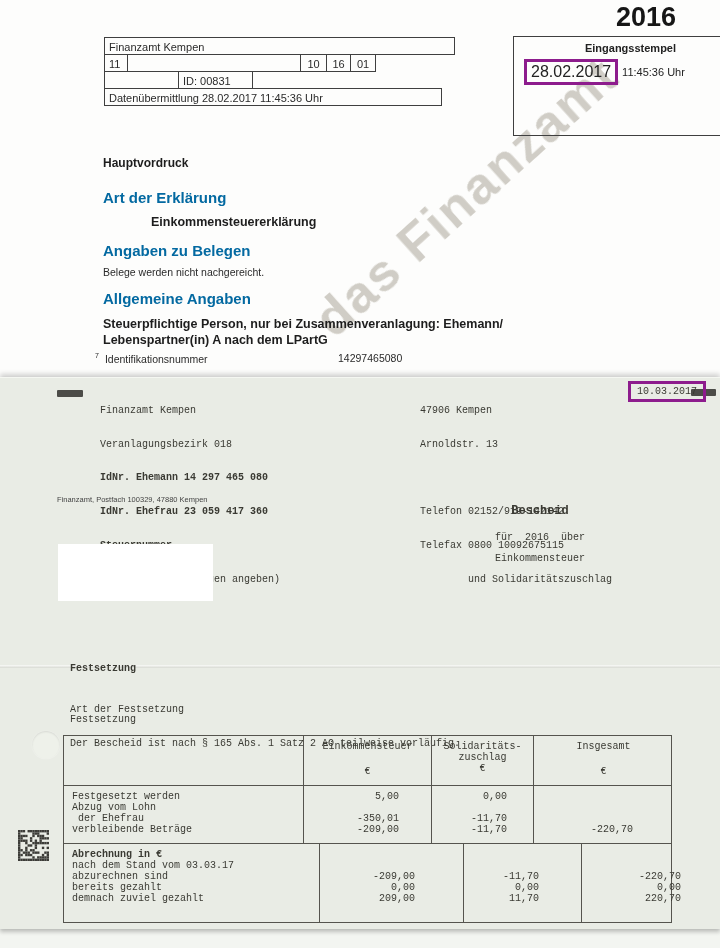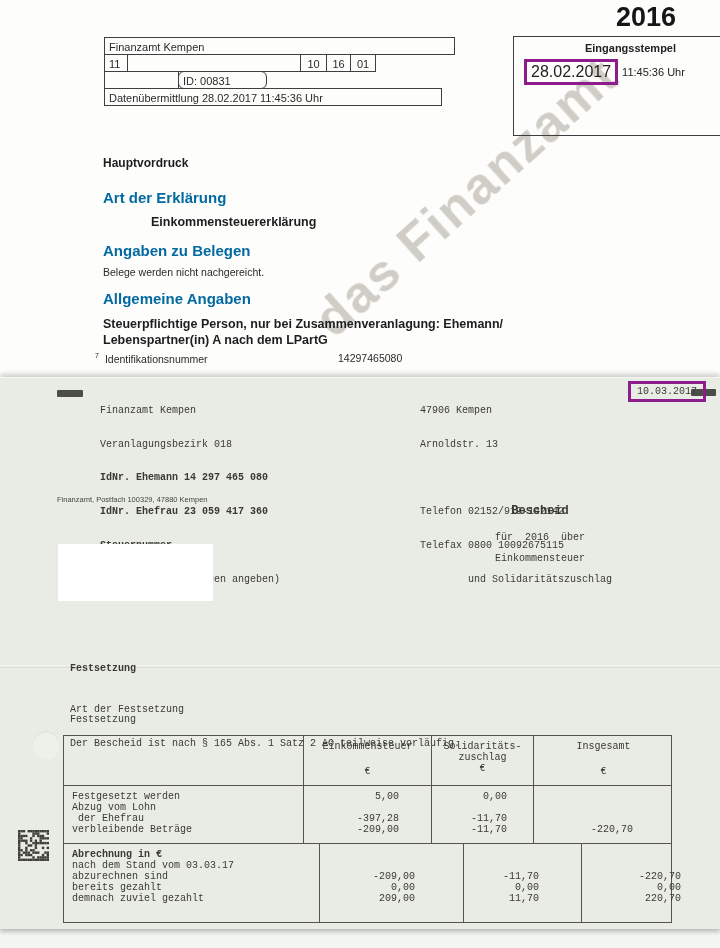--- a/index.html
+++ b/index.html
@@ -88,21 +88,21 @@
         </div>
         <div class="orow">
           <div class="ocell" style="width:24px;">11</div>
           <div class="ocell" style="width:174px;"></div>
           <div class="ocell" style="width:27px;text-align:center;">10</div>
           <div class="ocell" style="width:25px;text-align:center;">16</div>
           <div class="ocell" style="width:26px;text-align:center;">01</div>
         </div>
         <div class="orow">
           <div class="ocell" style="width:75px;"></div>
-          <div class="ocell" style="width:89px;border-radius:6px;">ID: 00831</div>
+          <div class="ocell" style="width:75px;">ID: 00831</div>
         </div>
         <div class="orow">
           <div class="ocell" style="width:338px;">Datenübermittlung 28.02.2017 11:45:36 Uhr</div>
         </div>
       </div>
 
       <div class="stamp">
         <div class="stamp-title">Eingangsstempel</div>
         <div class="stamp-line">
           <span class="hl1">28.02.2017</span>
@@ -195,21 +195,21 @@
       <div class="trow tblock1">
         <div class="tcol">
           <div class="ln lab">Festgesetzt werden</div>
           <div class="ln lab">Abzug vom Lohn</div>
           <div class="ln lab"> der Ehefrau</div>
           <div class="ln lab">verbleibende Beträge</div>
         </div>
         <div class="tcol">
           <div class="ln v1">5,00</div>
           <div class="ln v1"></div>
-          <div class="ln v1">-397,28</div>
+          <div class="ln v1">-350,01</div>
           <div class="ln v1">-209,00</div>
         </div>
         <div class="tcol">
           <div class="ln v2">0,00</div>
           <div class="ln v2"></div>
           <div class="ln v2">-11,70</div>
           <div class="ln v2">-11,70</div>
         </div>
         <div class="tcol">
           <div class="ln v3"></div>

